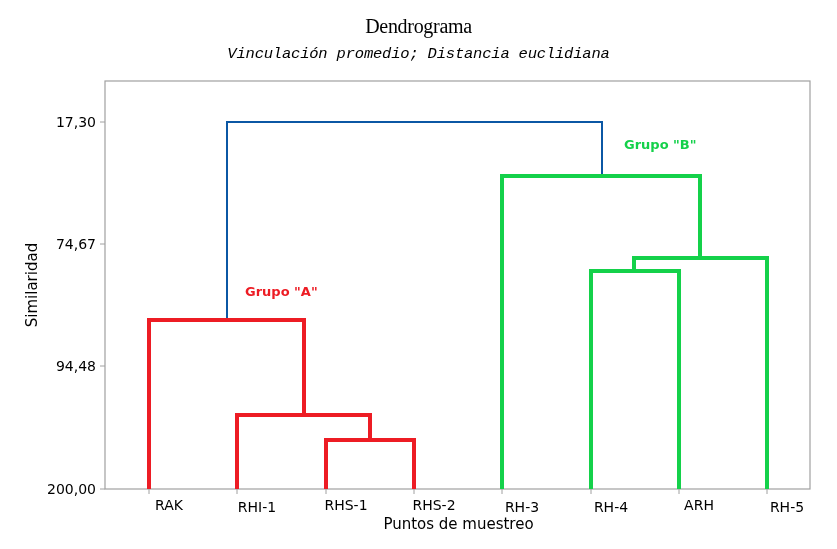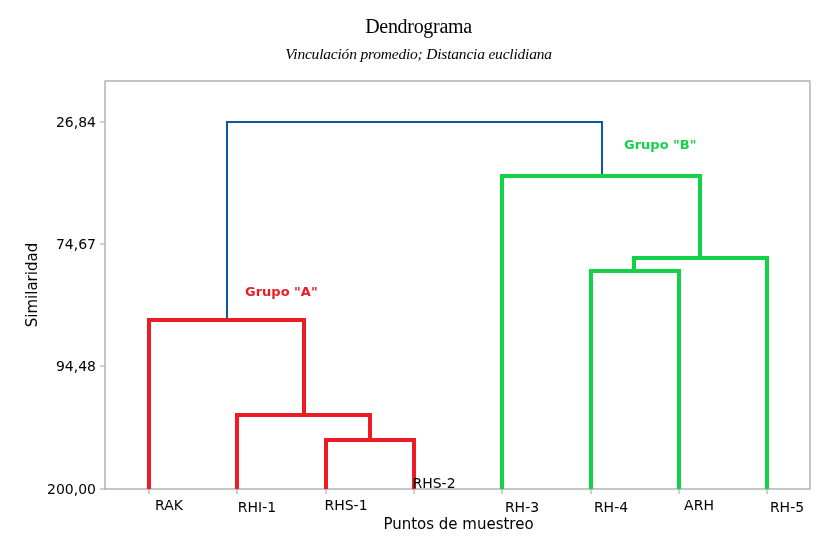--- a/index.html
+++ b/index.html
@@ -1,21 +1,21 @@
 <!DOCTYPE html>
 <html><head>
 <meta charset="utf-8">
 <style>
   html, body { margin: 0; padding: 0; background: #ffffff; }
   body { width: 837px; height: 549px; position: relative; overflow: hidden;
          font-family: "DejaVu Sans", "Liberation Sans", sans-serif; color: #000; }
   .title { position: absolute; left: 0; width: 837px; text-align: center; top: 15px;
            font-size: 20px; font-family: Liberation Serif, serif; letter-spacing: -0.3px; }
   .subtitle { position: absolute; left: 0; width: 837px; text-align: center; top: 45px;
-              font-size: 15.5px; font-style: italic; font-family: Liberation Serif, serif; letter-spacing: -0.2px; }
+              font-size: 15.5px; font-style: italic; font-family: Liberation Mono, monospace; letter-spacing: -0.2px; }
   .ylabel { position: absolute; left: 32px; top: 285px; transform: translate(-50%, -50%) rotate(-90deg);
             font-size: 15px; white-space: nowrap; }
   .xlabel { position: absolute; left: 0; width: 837px; text-align: center; top: 515px; padding-left: 80px; box-sizing: border-box;
             font-size: 15px; }
   svg.plot { position: absolute; left: 0; top: 0; }
   .tick-y { position: absolute; right: 741px; font-size: 14px; transform: translateY(-50%); white-space: nowrap; }
   .tick-x { position: absolute; font-size: 14px; transform: translateX(-50%); white-space: nowrap; margin-left: 20px; }
   .group-label { position: absolute; font-size: 13px; font-weight: bold; white-space: nowrap; }
 </style>
 </head>
@@ -56,28 +56,28 @@
     <path d="M326,489 L326,440 L414,440 L414,489"></path>
   </g>
 
   <g fill="none" stroke="#14D14A" stroke-width="4" stroke-linejoin="miter">
     <path d="M502,489 L502,176 L700,176 L700,258"></path>
     <path d="M634,271 L634,258 L767,258 L767,489"></path>
     <path d="M591,489 L591,271 L679,271 L679,489"></path>
   </g>
 </svg>
 
-<div class="tick-y" style="top:122px">26,84</div>
+<div class="tick-y" style="top:122px">17,30</div>
 <div class="tick-y" style="top:244px">74,67</div>
 <div class="tick-y" style="top:366px">94,48</div>
 <div class="tick-y" style="top:489px">200,00</div>
 
 <div class="tick-x" style="left:149px; top:497px">RAK</div>
 <div class="tick-x" style="left:237px; top:499px">RHI-1</div>
 <div class="tick-x" style="left:326px; top:497px">RHS-1</div>
-<div class="tick-x" style="left:414px; top:475px">RHS-2</div>
+<div class="tick-x" style="left:414px; top:497px">RHS-2</div>
 <div class="tick-x" style="left:502px; top:499px">RH-3</div>
 <div class="tick-x" style="left:591px; top:499px">RH-4</div>
 <div class="tick-x" style="left:679px; top:497px">ARH</div>
 <div class="tick-x" style="left:767px; top:499px">RH-5</div>
 
 <div class="group-label" style="left:245px; top:284px; color:#ED1C24">Grupo "A"</div>
 <div class="group-label" style="left:624px; top:137px; color:#14D14A">Grupo "B"</div>
 
 </body></html>

